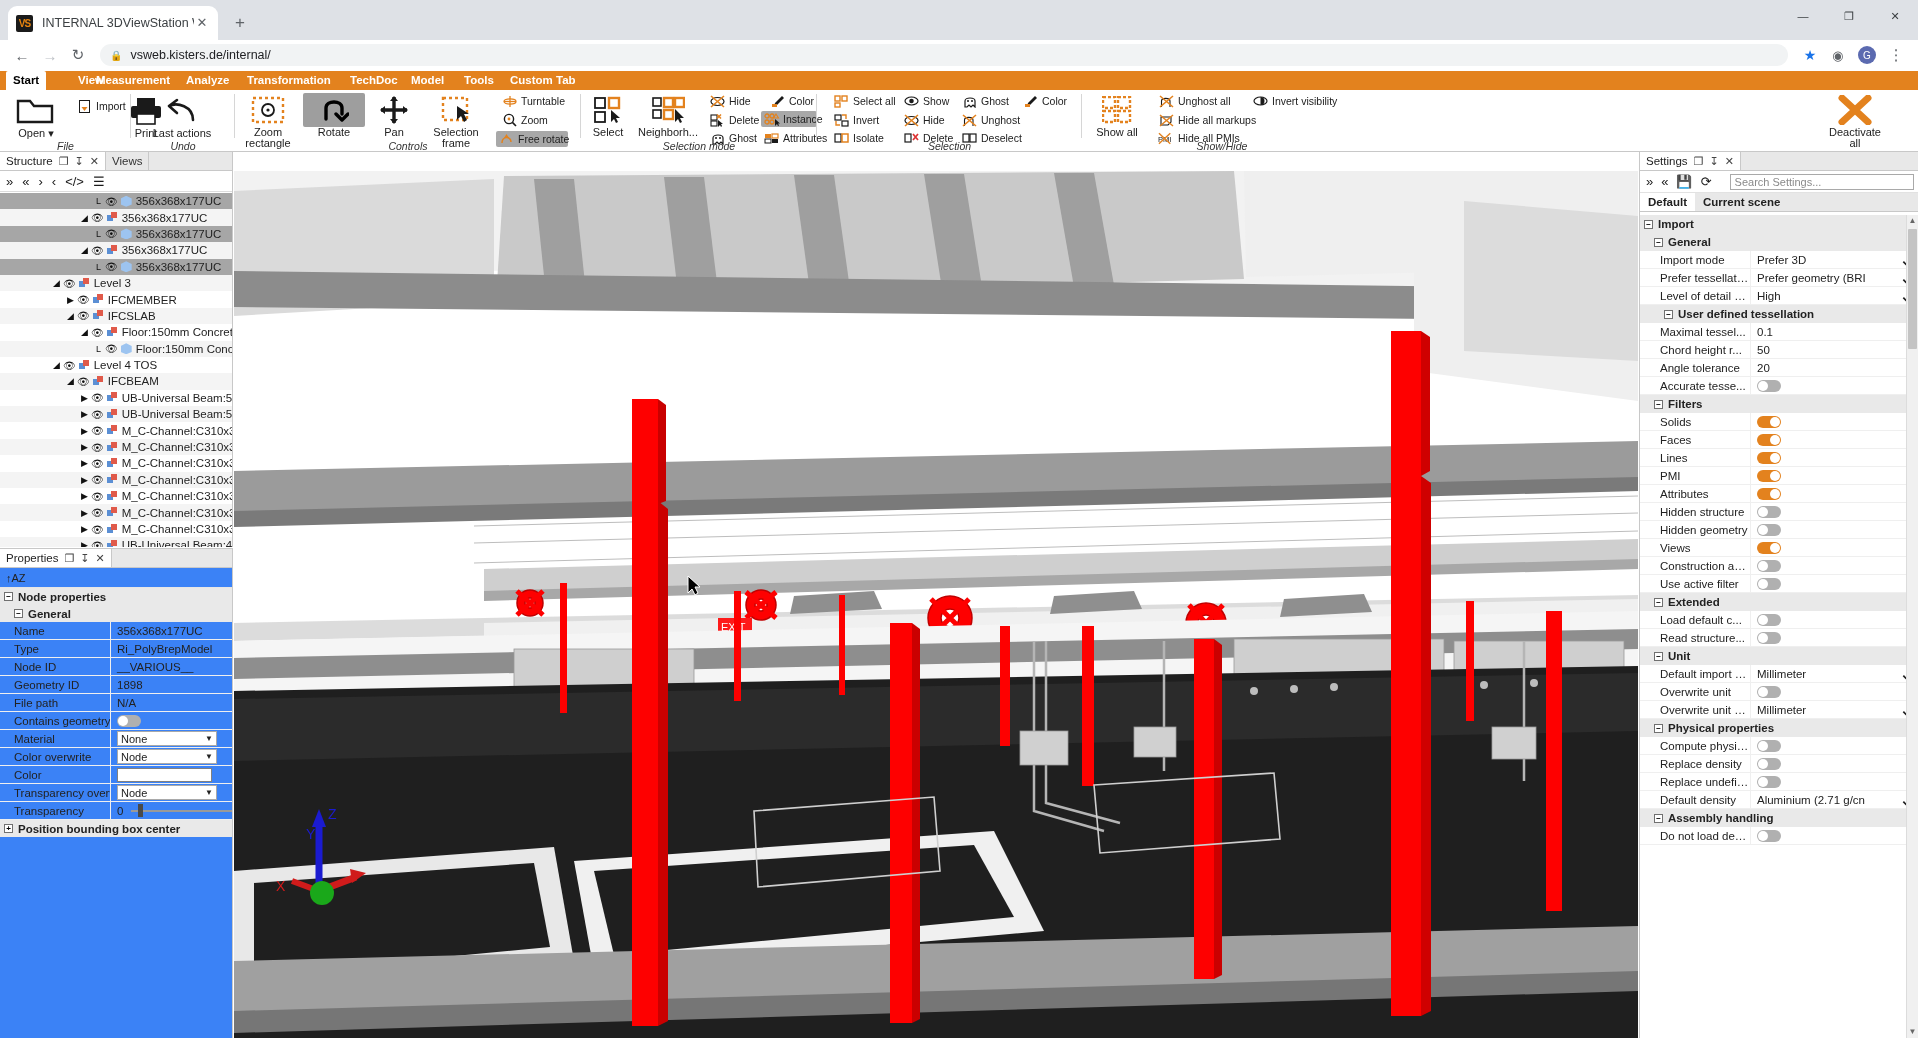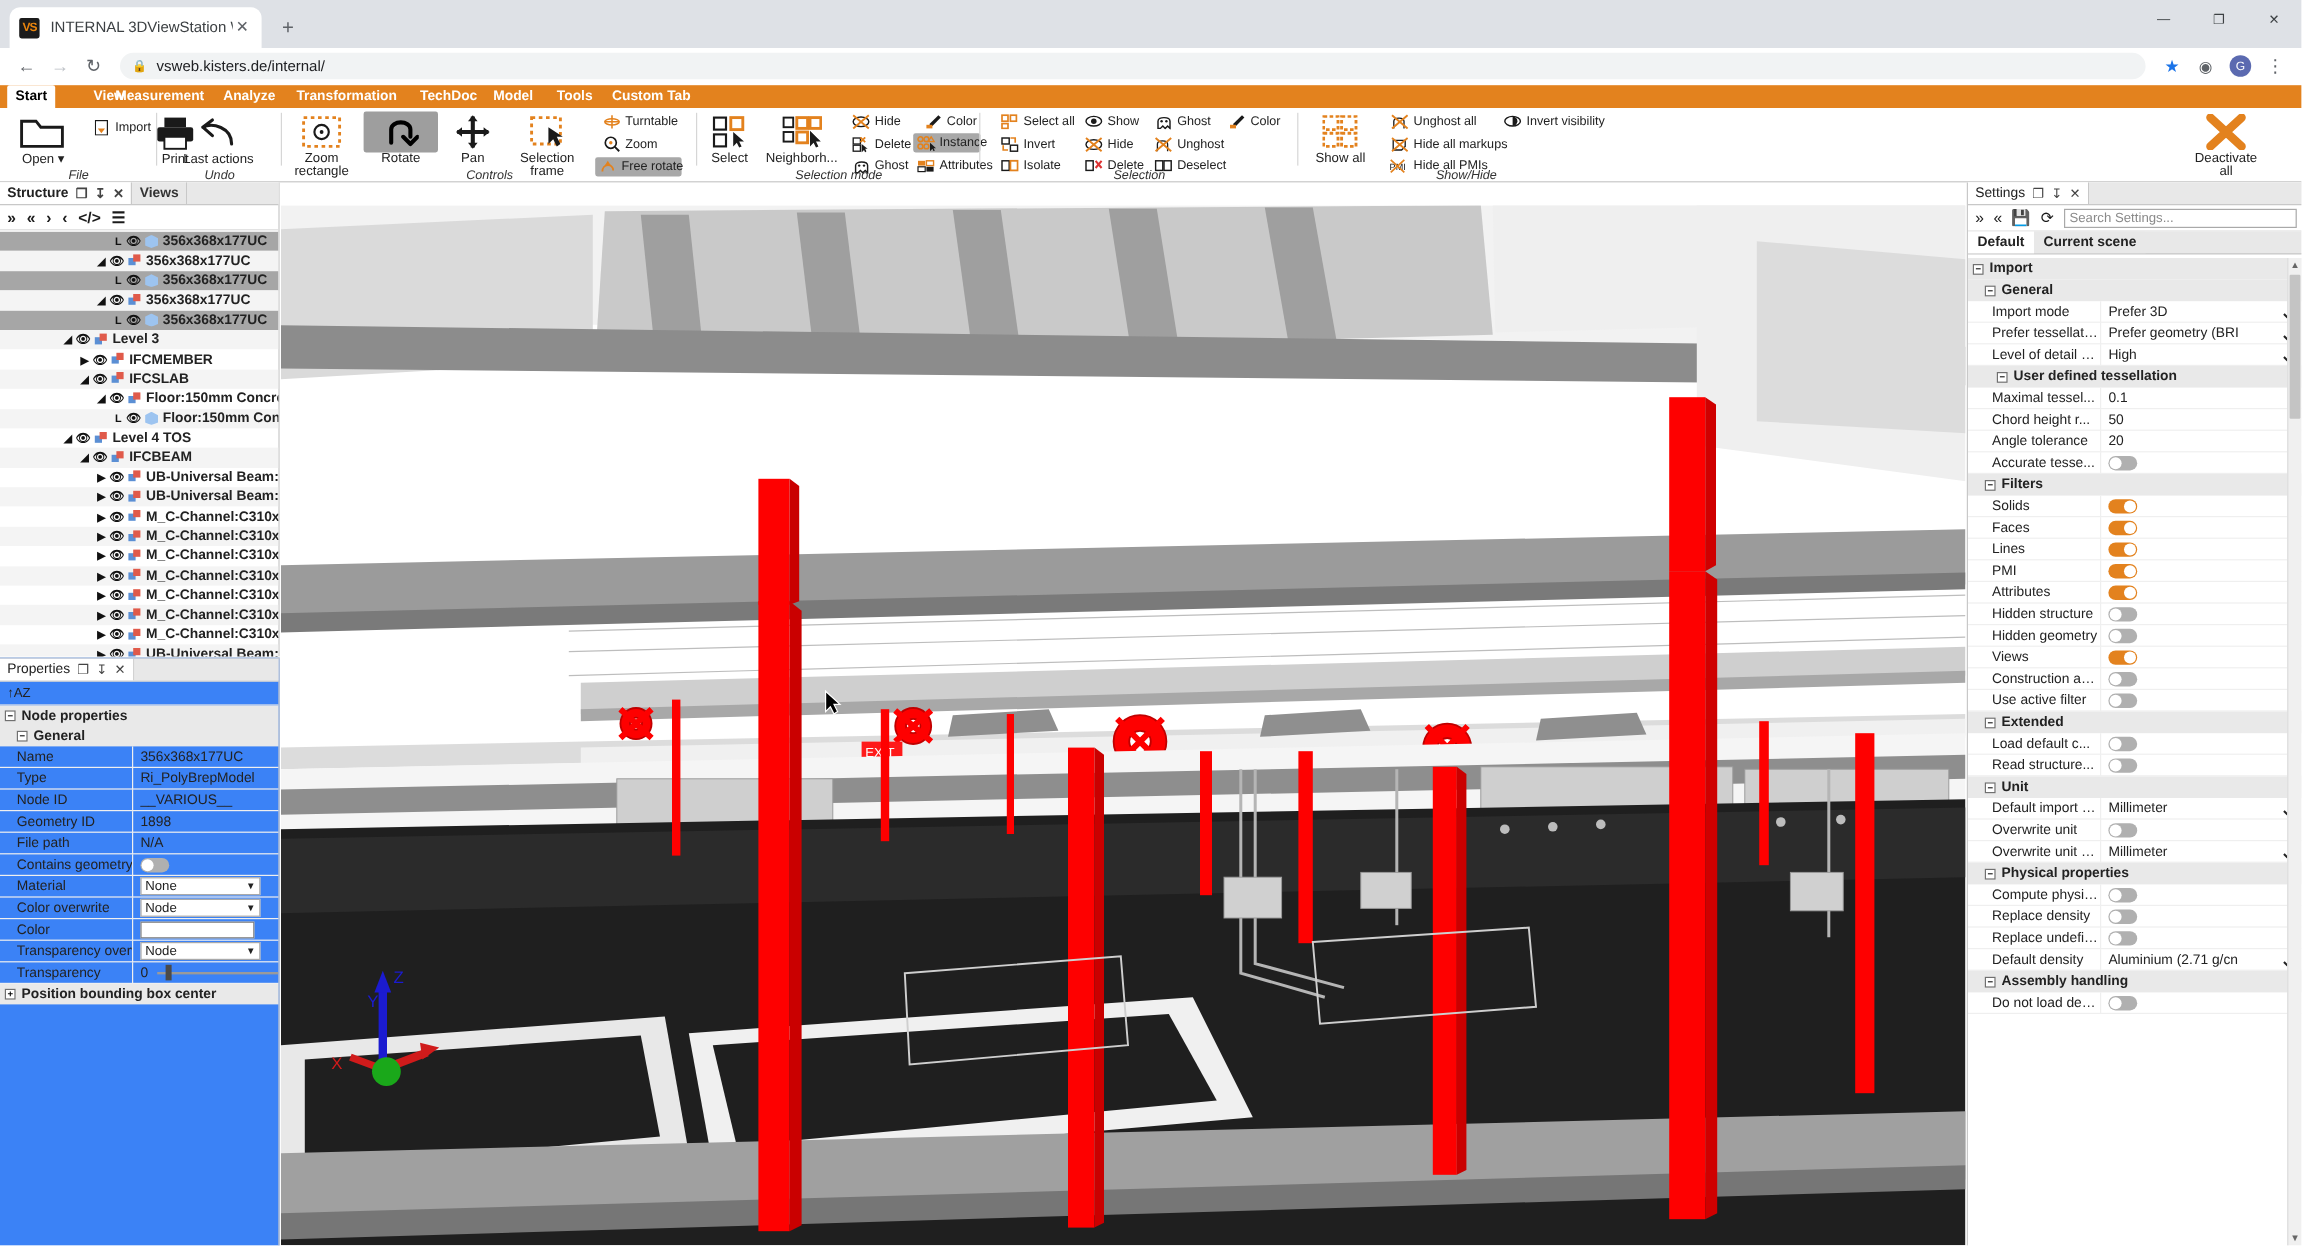--- a/index.html
+++ b/index.html
@@ -71,21 +71,21 @@
 
   
   .panel-tabbar { background:#f0f0f0; height:19px; border-bottom:1px solid #c8c8c8; display:flex;
                   align-items:stretch; font-size:11.5px; }
   .ptab { display:flex; align-items:center; padding:0 6px; background:#fff; border-right:1px solid #c8c8c8;}
   .ptab.inactive { background:#e8e8e8; color:#333; }
   .ptab .tico { margin-left:6px; color:#444; font-size:11px; }
 
   
   .structure { position:absolute; left:0; top:152px; width:233px; height:395px; background:#fff;
-               border-right:1px solid #c8c8c8;font-weight:bold; }
+               border-right:1px solid #c8c8c8; }
   .tree-toolbar { height:21px; border-bottom:1px solid #dcdcdc; display:flex; align-items:center;
                   padding:0 3px; gap:3px; font-size:13px; color:#1a1a1a; }
   .tree-toolbar span { padding:0 3px; cursor:default; }
   .tree { position:absolute; top:41px; left:0; right:0; bottom:0; overflow:hidden; }
   .trow { height:16.4px; display:flex; align-items:center; font-size:11.5px; white-space:nowrap;
           position:relative; }
   .trow.zebra { background:#f4f4f4; }
   .trow.selected { background:#a6a6a6; }
   .tw { display:inline-block; flex:none; }
   .eye { color:#111; font-size:10px; margin-right:3px; }
@@ -126,21 +126,21 @@
              font-size:11.5px; color:#111; }
   .viewport { position:absolute; left:234px; top:171px; width:1404px; height:867px; overflow:hidden;
               background:#ffffff; }
 
   
   .settings { position:absolute; left:1639px; top:152px; width:279px; height:886px; background:#fff;
               border-left:1px solid #c8c8c8; }
   .set-toolbar { height:22px; display:flex; align-items:center; padding:0 4px; gap:4px; border-bottom:1px solid #e2e2e2;}
   .set-toolbar .ti { font-size:13px; color:#1a1a1a; padding:0 2px; }
   .searchbox { flex:1; height:16px; border:1px solid #a9a9a9; background:#fff; padding:0 4px;
-               font-size:11px; color:#8a8a8a; display:flex; align-items:center; margin-left:2px;}
+               font-size:11px; color:#8a8a8a; display:flex; align-items:center; margin-left:12px;}
   .set-tabs { height:19px; display:flex; align-items:stretch; background:#e8e8e8; font-size:11.5px;
               border-bottom:1px solid #c8c8c8; }
   .set-tabs .st { padding:0 8px; display:flex; align-items:center; background:#e8e8e8;font-weight:bold; }
   .set-tabs .st.active { background:#fff; border-bottom:1px solid #fff; }
   .set-list { position:absolute; top:63px; left:0; right:0; bottom:0; overflow:hidden; }
   .srow { height:18px; display:flex; align-items:center; font-size:11.5px; border-bottom:1px solid #efefef;}
   .srow .sk { width:110px; padding-left:20px; overflow:hidden; white-space:nowrap; text-overflow:ellipsis;}
   .srow .sv { flex:1; border-left:1px solid #efefef; height:18px; display:flex; align-items:center;
               padding-left:6px; overflow:hidden; white-space:nowrap; }
   .shdr { height:18px; display:flex; align-items:center; background:#e9e9e9; font-weight:bold;

